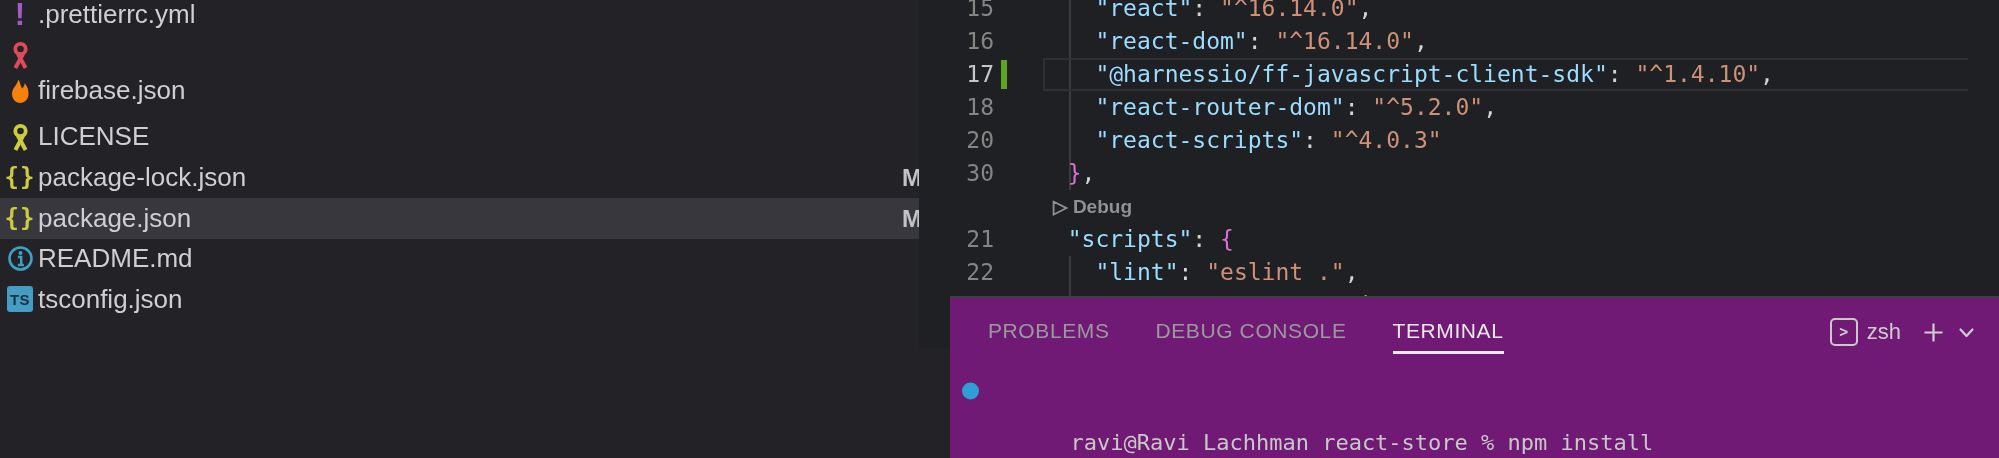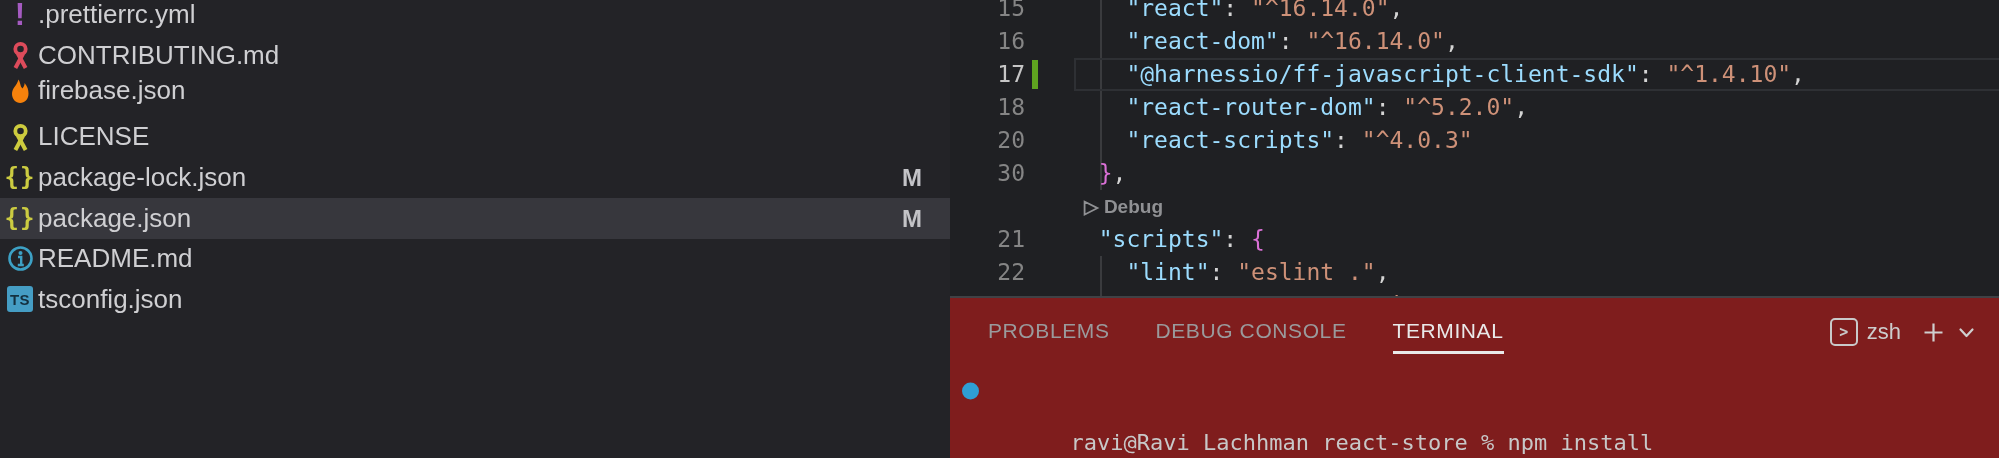--- a/index.html
+++ b/index.html
@@ -12,34 +12,34 @@
   .file-row.selected{background:#37373d;}
   .file-icon{position:absolute;left:4px;top:0;width:32px;height:41px;display:flex;align-items:center;justify-content:center;}
   .file-label{position:absolute;left:38px;top:0;height:41px;line-height:41px;font-size:26px;color:#cfcfd2;white-space:pre;}
   .file-badge{position:absolute;left:898px;top:0;width:28px;height:41px;line-height:41px;text-align:center;font-size:24px;font-weight:bold;}
   .braces-glyph{font-family:"DejaVu Sans Mono",monospace;font-weight:bold;font-size:24px;letter-spacing:1px;}
   .prettier-glyph{font-weight:800;font-size:31px;line-height:31px;}
   .ts-square{width:26px;height:26px;border-radius:3px;display:flex;align-items:center;justify-content:center;
              font-size:15px;font-weight:bold;letter-spacing:.5px;}
 
   
-  .editor{position:absolute;left:950px;top:0;width:1049px;height:348px;background:#1f2023;overflow:hidden;}
+  .editor{position:absolute;left:919px;top:0;width:1049px;height:348px;background:#1f2023;overflow:hidden;}
   .code-line{position:absolute;left:0;width:100%;height:33px;line-height:33px;
              font-family:"DejaVu Sans Mono",monospace;font-size:23px;white-space:pre;}
   .lnum{position:absolute;left:0;top:0;width:75px;text-align:right;}
   .gut-mod{position:absolute;left:82px;top:2px;bottom:2px;width:6px;}
   .code-text{position:absolute;left:121px;top:0;}
   .cur-box{position:absolute;left:124px;right:0;top:0;height:33px;box-sizing:border-box;
            border-top:2px solid #2e3034;border-bottom:2px solid #2e3034;border-left:2px solid #2e3034;}
   .guide{position:absolute;left:150px;width:2px;background:#3a3b3e;}
   .codelens-row{position:absolute;left:0;width:100%;height:33px;line-height:33px;}
   .codelens{position:absolute;left:134px;font-size:19px;color:#909194;}
 
   
-  .panel{position:absolute;left:950px;top:296px;width:1049px;height:162px;background:#7f1d1d;
+  .panel{position:absolute;left:950px;top:296px;width:1049px;height:162px;background:#701a75;
          border-top:2px solid #404145;box-sizing:border-box;overflow:hidden;}
   .tabbar{position:absolute;left:38px;top:6px;height:54px;display:flex;gap:46px;align-items:stretch;}
   .ptab{position:relative;display:flex;align-items:center;font-size:21px;letter-spacing:.6px;color:#9a9a9c;cursor:pointer;white-space:pre;}
   .ptab.active{color:#e9e9e9;}
   .ptab.active::after{content:"";position:absolute;left:0;right:0;bottom:4px;height:3px;background:#e9e9e9;}
   .panel-right{position:absolute;right:22px;top:11px;height:46px;display:flex;align-items:center;gap:9px;}
   .term-box{width:24px;height:24px;border:2px solid #c9c9c9;border-radius:5px;display:flex;align-items:center;justify-content:center;
             font-family:"DejaVu Sans Mono",monospace;font-size:15px;font-weight:bold;color:#c9c9c9;}
   .shell-label{font-size:22px;color:#cccccc;margin-right:10px;}
   .icon-btn{display:flex;align-items:center;justify-content:center;cursor:pointer;}
@@ -61,21 +61,20 @@
           <span class="file-label">.prettierrc.yml</span>
         </div>
         <div class="file-row" style="top: 34.7px;">
           <span class="file-icon">
             <svg width="27" height="30" viewBox="0 0 27 30">
               <circle cx="13.5" cy="9" r="5.2" fill="none" stroke="#DD4B5B" stroke-width="3.8"></circle>
               <line x1="10.8" y1="13.5" x2="18.6" y2="28" stroke="#DD4B5B" stroke-width="4"></line>
               <line x1="16.2" y1="13.5" x2="8.4" y2="28" stroke="#DD4B5B" stroke-width="4"></line>
             </svg>
           </span>
-          <span class="file-label">CONTRIBUTING.md</span>
         </div>
         <div class="file-row" style="top: 70px;">
           <span class="file-icon">
             <svg width="26" height="28" viewBox="0 0 26 28">
               <path d="M5 17 C5 11 10 8.5 11.5 2.5 C14 7 13 9 15.5 11.5 C17 9.5 17.6 8.3 17.6 6 C20.6 9.5 21.5 13 21.5 16.5 C21.5 22.5 17.5 26 13.2 26 C8.8 26 5 22 5 17 Z" fill="#F6820C"></path>
             </svg>
           </span>
           <span class="file-label">firebase.json</span>
         </div>
         <div class="file-row" style="top: 116.1px;">

